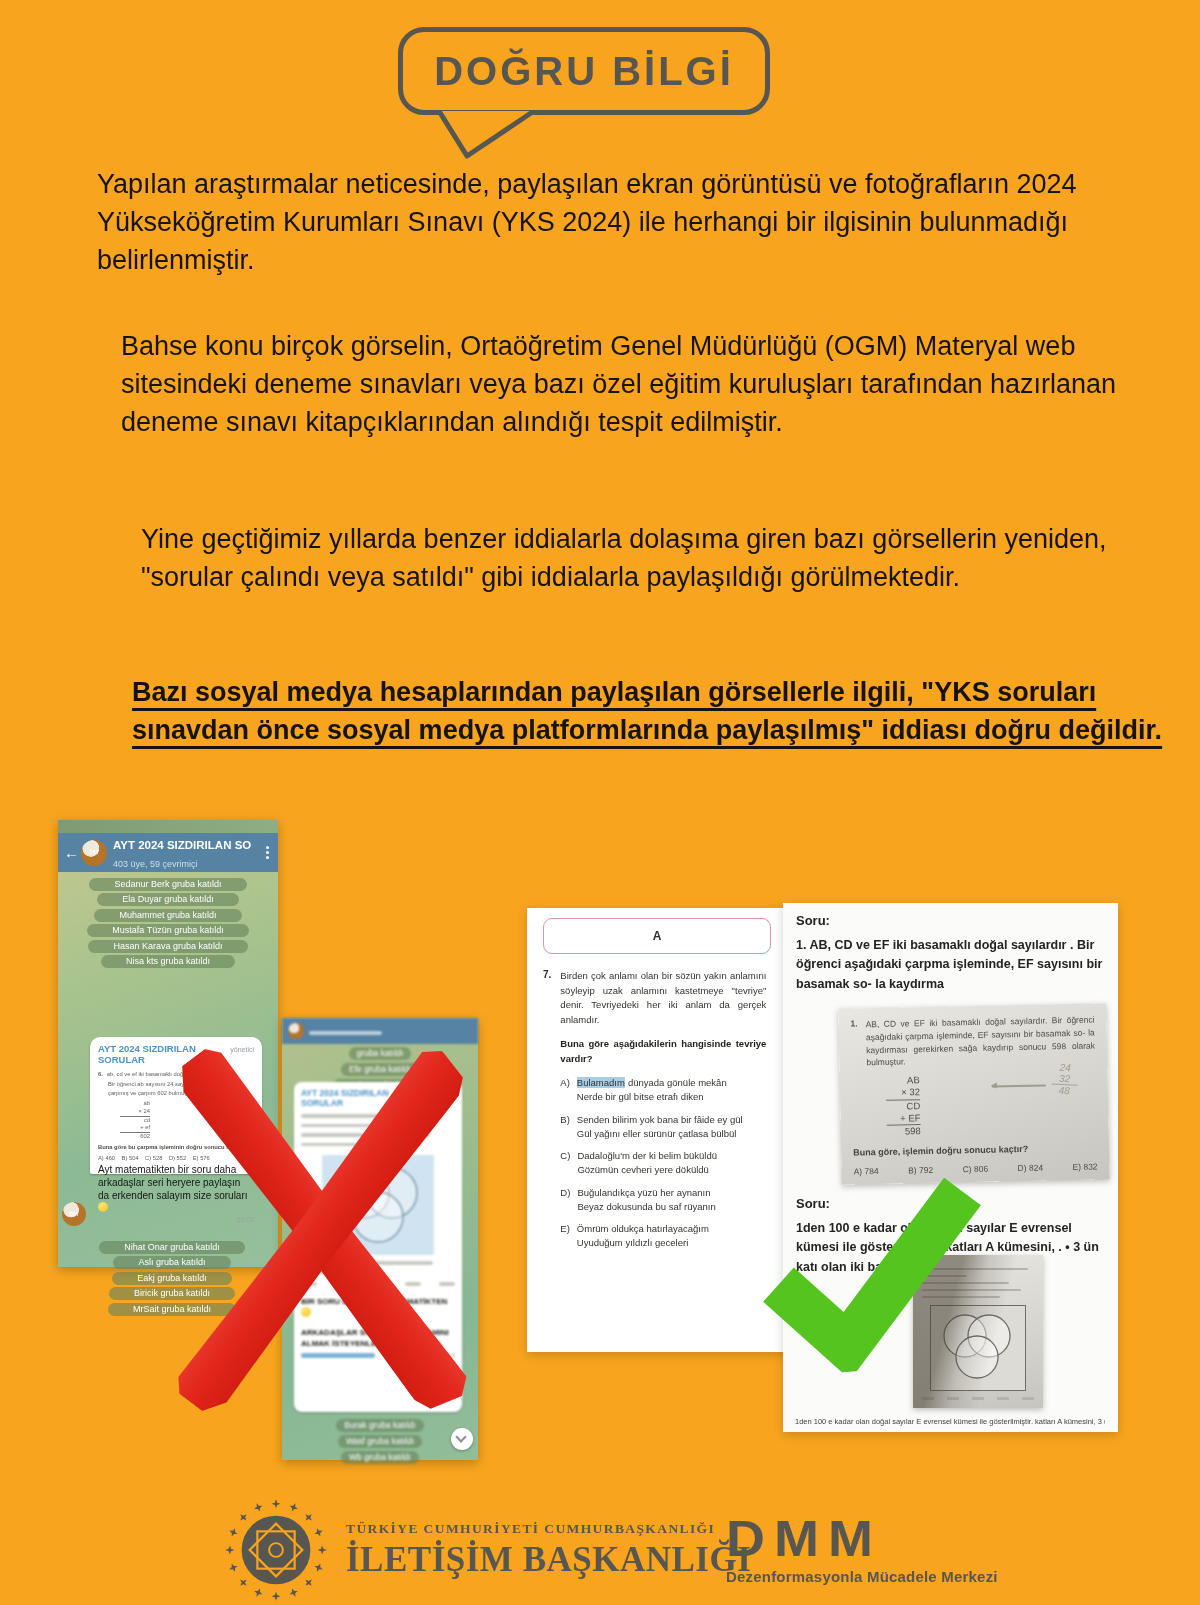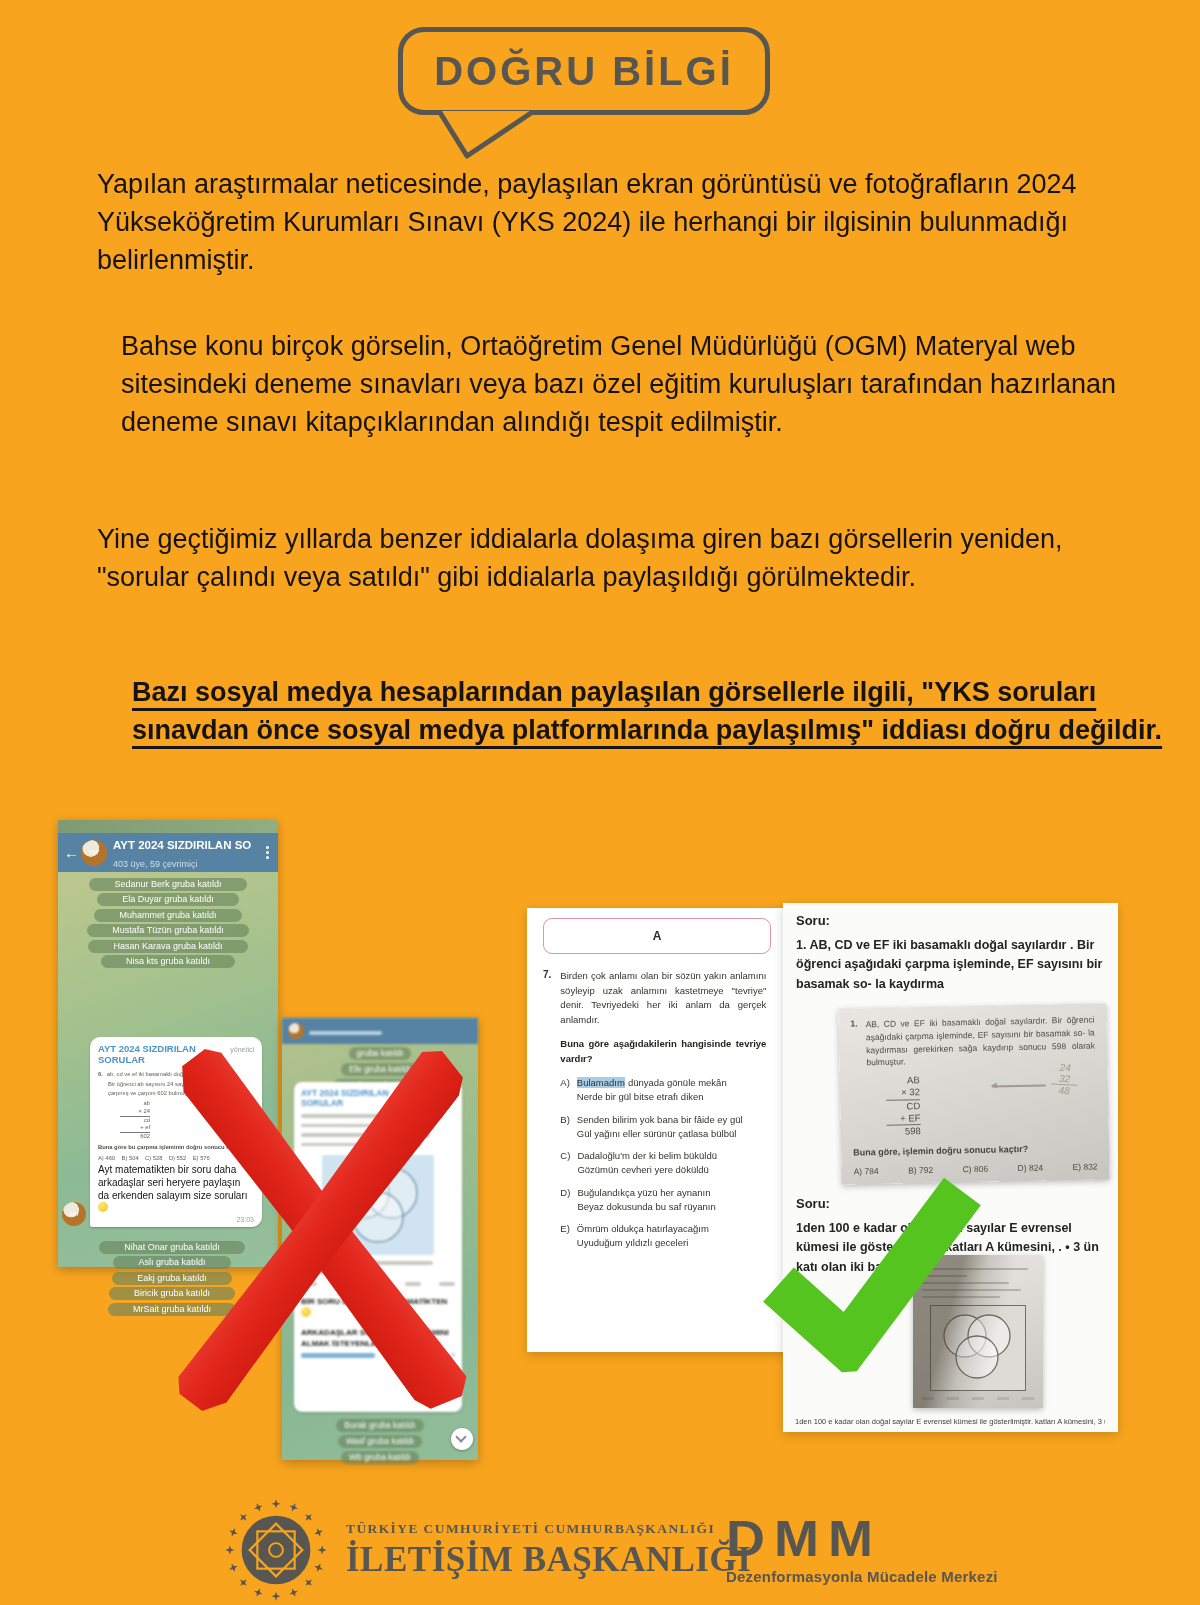--- a/index.html
+++ b/index.html
@@ -12,21 +12,21 @@
   
   #badge {
     position:absolute; left:398px; top:27px; width:372px; height:88px;
     border:5px solid #575650; border-radius:26px;
     display:flex; align-items:center; justify-content:center;
     font-size:40px; font-weight:bold; letter-spacing:3px; color:#575650;
   }
   #badge-tail { position:absolute; left:437px; top:111px; z-index:2; }
   
   .para { position:absolute; left:97px; width:1035px; font-size:27px; line-height:1.4; color:#161310; }
-  #p1 { top:166px; } #p2 { top:328px;margin-left:24px; } #p3 { top:521px; }
+  #p1 { top:166px; } #p2 { top:328px;margin-left:24px; } #p3 { top:521px;margin-left:44px; }
   #verdict {
     top:674px; font-weight:700;
     text-decoration:underline; text-decoration-thickness:3px; text-underline-offset:7px; text-decoration-skip-ink:none;margin-left:35px;
   }
   
   #tg1 { position:absolute; left:58px; top:820px; width:220px; height:447px; z-index:1;
          box-shadow:0 3px 10px rgba(0,0,0,.25); background:#9cbd92; }
   .tg1-strip { height:13px; background:linear-gradient(90deg,#7f9a74,#8fae83); overflow:hidden; }
   .tg-header { height:39px; background:#5682a3; display:flex; align-items:center; padding:0 6px; }
   .back-arrow { color:#fff; font-size:15px; width:14px; flex:0 0 auto; }
@@ -38,21 +38,21 @@
   .tg-title { font-size:11.5px; font-weight:bold; color:#fff; white-space:nowrap; }
   .tg-sub { font-size:9px; color:#cfdfeb; }
   .kebab { width:10px; display:flex; flex-direction:column; align-items:center; gap:2px; }
   .kebab i { width:3px; height:3px; border-radius:50%; background:#fff; }
   .tg-body { position:relative; height:395px;
     background:linear-gradient(160deg,#bdc78f 0%,#a6c28d 30%,#8cba94 65%,#97bf9b 100%); }
   .pill { margin:2.5px auto 0; width:max-content; max-width:96%;
     padding:1px 25px 2px; border-radius:9px; background:rgba(103,133,92,.62);
     color:#fff; font-size:9px; text-align:center; white-space:nowrap; }
   .pills-top { padding-top:3px; }
-  #tg1-bubble { position:absolute; left:32px; top:165px; width:172px; height:190px;
+  #tg1-bubble { position:absolute; left:32px; top:165px; width:172px; height:137px;
     background:#fff; border-radius:10px; border-bottom-left-radius:2px;
     padding:6px 8px 4px; box-shadow:0 1px 2px rgba(0,0,0,.25); }
   .b-titlerow { display:flex; justify-content:space-between; align-items:baseline; }
   .b-title { color:#4a93c8; font-size:9.5px; font-weight:bold; }
   .b-admin { color:#9aa0a6; font-size:7px; }
   .mini-exam { margin-top:5px; color:#5f5f5a; font-size:5.8px; line-height:1.55; filter:blur(.35px); }
   .mini-q { display:flex; gap:4px; }
   .mini-mult { margin:2px 0 2px 22px; width:30px; text-align:right; }
   .mini-mult div { line-height:1.35; }
   .u { border-bottom:.7px solid #777; }

